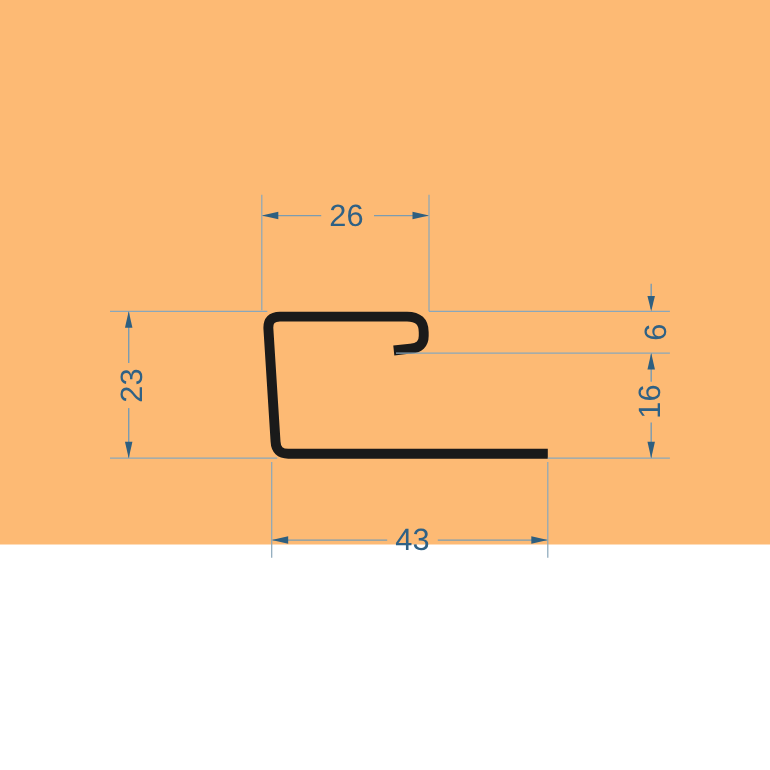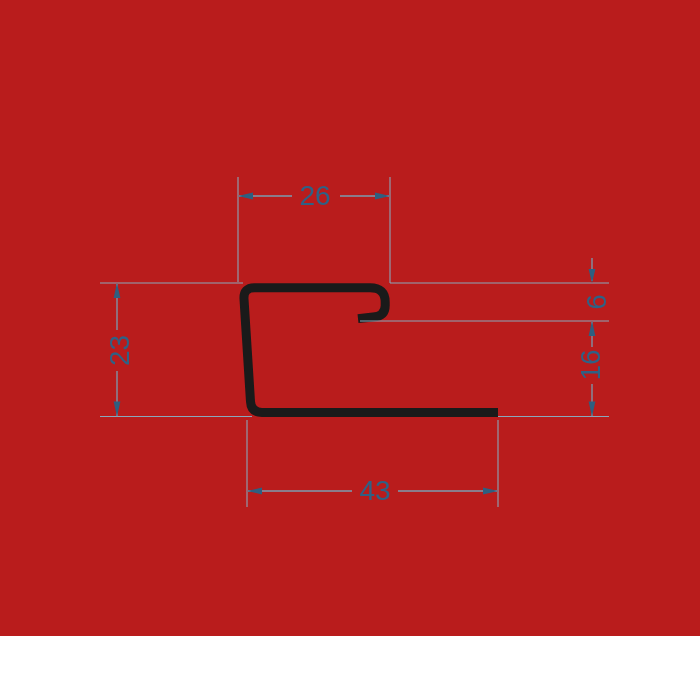--- a/index.html
+++ b/index.html
@@ -7,22 +7,22 @@
     padding: 0;
     width: 700px;
     height: 700px;
     background: #ffffff;
     font-family: "Liberation Sans", sans-serif;
     overflow: hidden;
   }
   .canvas-wrap {
     position: relative;
     width: 700px;
-    height: 636px;
-    background: #b91c1c;
+    height: 495px;
+    background: #fdba74;
   }
   svg { display: block; }
 
   .profile-stroke {
     fill: none;
     stroke: #1a1a1a;
     stroke-width: 9;
     stroke-linecap: butt;
     stroke-linejoin: round;
   }

